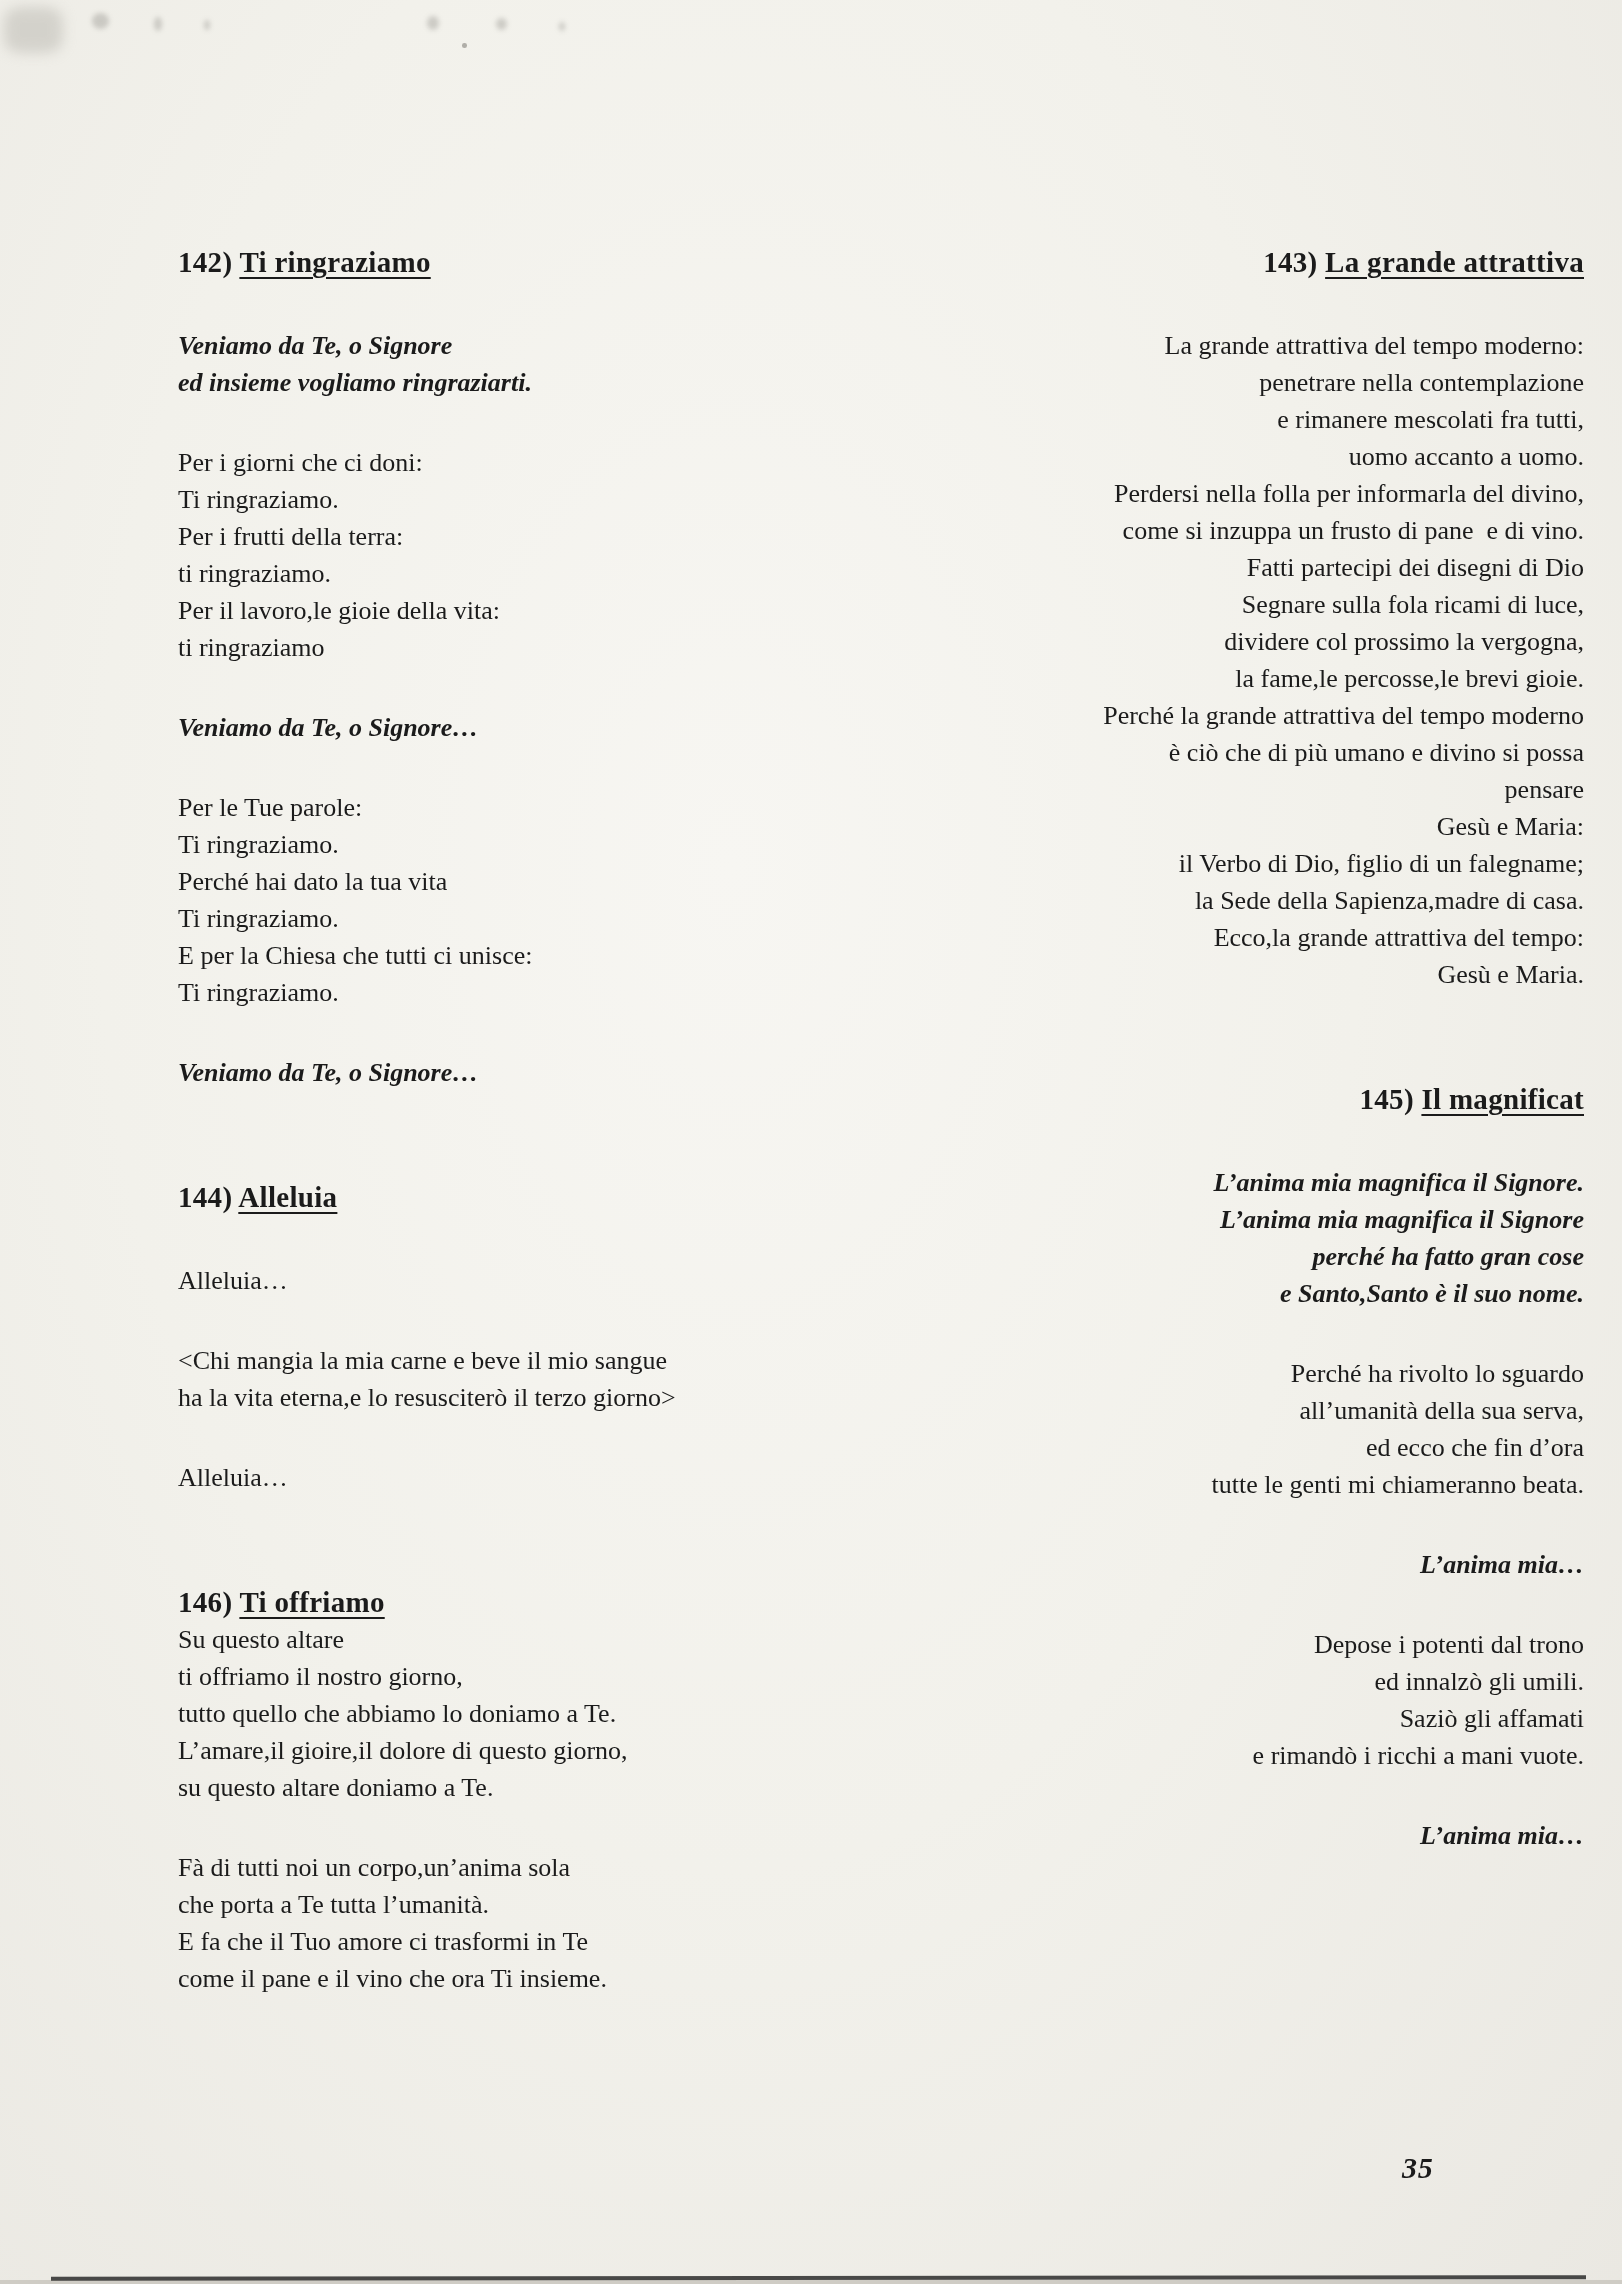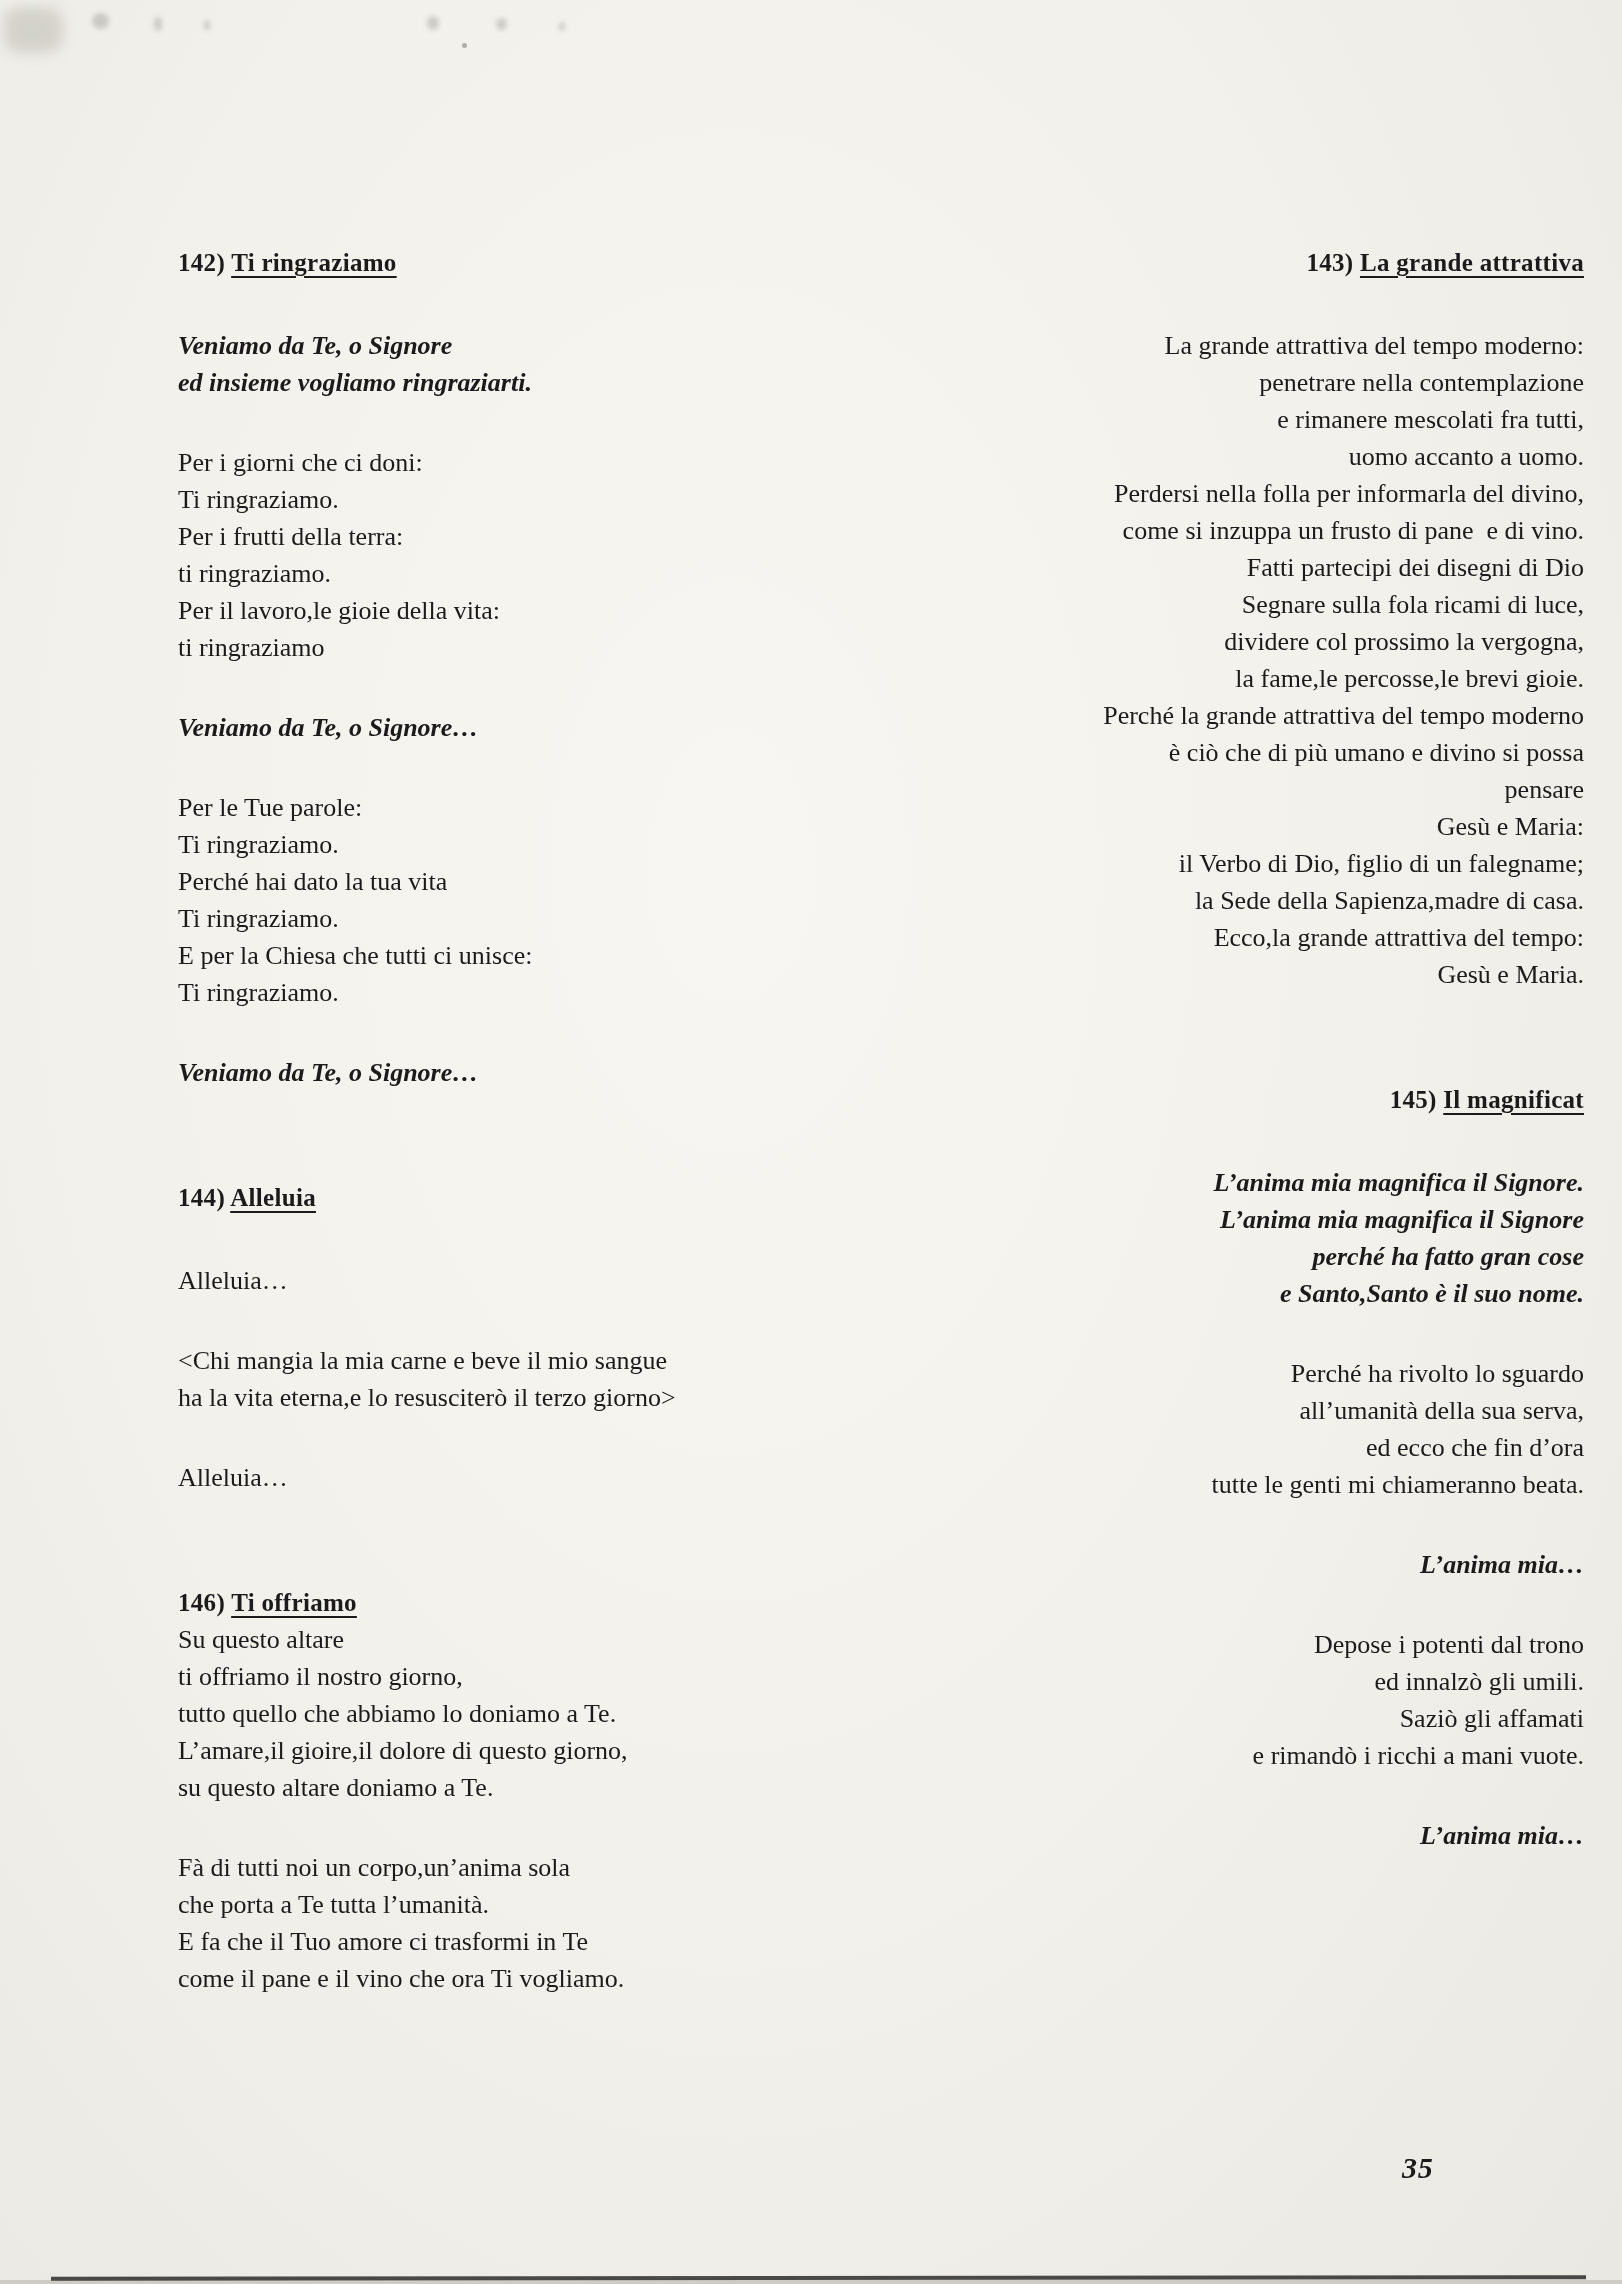--- a/index.html
+++ b/index.html
@@ -16,21 +16,21 @@
     color: #1b1b1b;
   }
 
   .column { position: absolute; top: 244px; }
   .column.left  { left: 178px;  width: 700px; }
   .column.right { left: 910px; width: 674px; text-align: right; }
 
   .song { margin-bottom: 88px; }
 
   .song-title {
-    font-size: 25px;
+    font-size: 29px;
     font-weight: bold;
     line-height: 37px;
     margin-bottom: 46px;
     letter-spacing: 0.3px;
   }
   .song-name {
     text-decoration: underline;
     text-decoration-thickness: 2px;
     text-underline-offset: 5.2px;
   }
@@ -147,21 +147,21 @@
           <div class="line">Su questo altare</div>
           <div class="line">ti offriamo il nostro giorno,</div>
           <div class="line">tutto quello che abbiamo lo doniamo a Te.</div>
           <div class="line">L’amare,il gioire,il dolore di questo giorno,</div>
           <div class="line">su questo altare doniamo a Te.</div>
         </div>
         <div class="block verse">
           <div class="line">Fà di tutti noi un corpo,un’anima sola</div>
           <div class="line">che porta a Te tutta l’umanità.</div>
           <div class="line">E fa che il Tuo amore ci trasformi in Te</div>
-          <div class="line">come il pane e il vino che ora Ti vogliamo.</div>
+          <div class="line">come il pane e il vino che ora Ti insieme.</div>
         </div>
       </section>
     </div>
   <div class="column right">
       <section class="song">
         <h2 class="song-title"><span class="song-number">143) </span><span class="song-name">La grande attrattiva</span></h2>
         <div class="block verse">
           <div class="line">La grande attrattiva del tempo moderno:</div>
           <div class="line">penetrare nella contemplazione</div>
           <div class="line">e rimanere mescolati fra tutti,</div>

